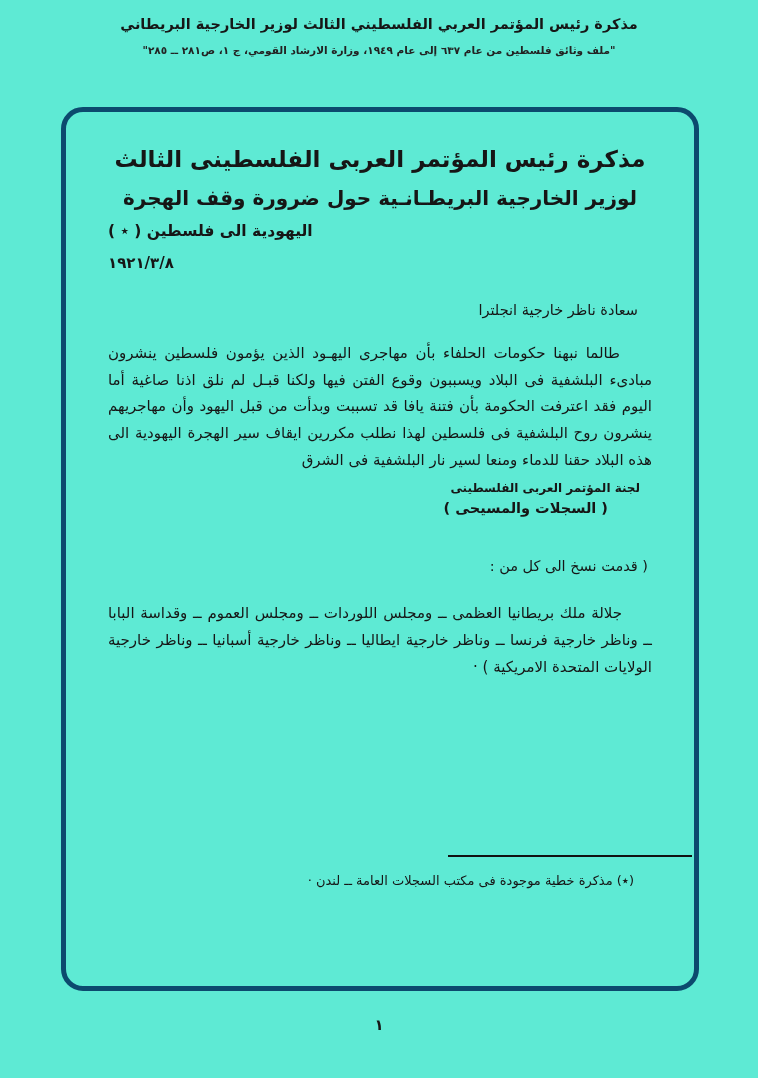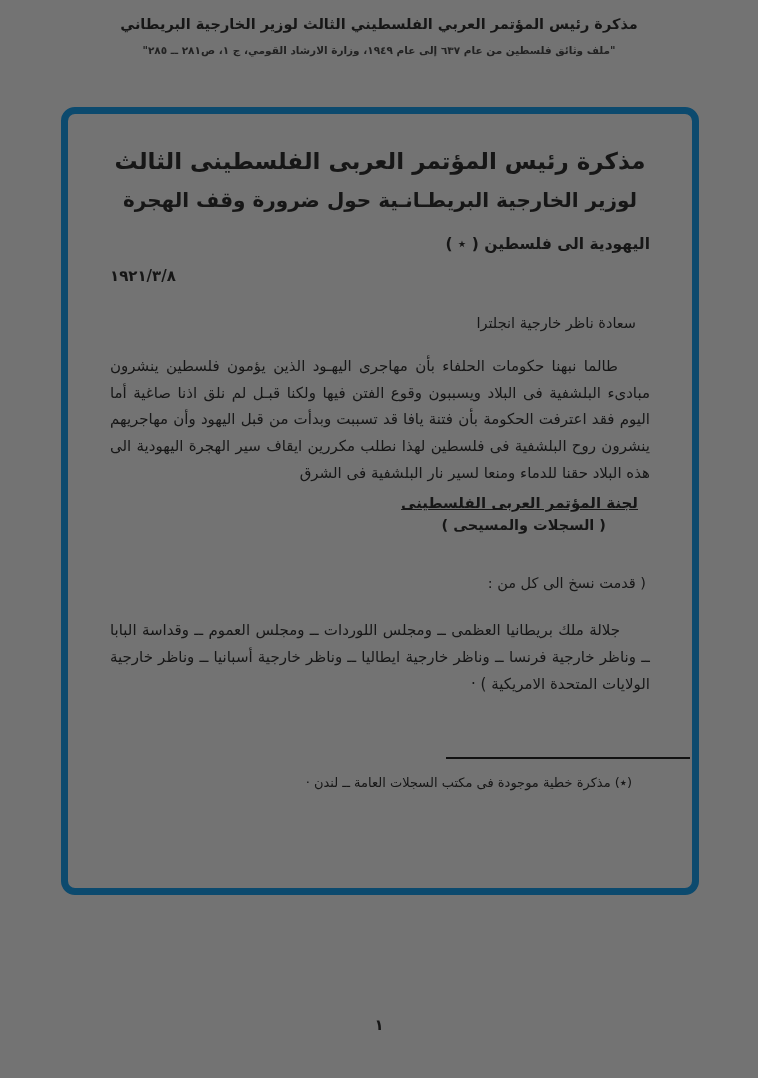--- a/index.html
+++ b/index.html
@@ -11,21 +11,21 @@
     width: 758px;
     height: 1078px;
     font-family: "DejaVu Sans", sans-serif;
     color: #161616;
   }
   .page {
     position: relative;
     width: 758px;
     height: 1078px;
     direction: rtl;
-    background: #737373;
+    background: #5eead4;
     overflow: hidden;
   }
   
   .top-header {
     position: absolute;
     top: 16px;
     left: 0;
     right: 0;
     text-align: center;
   }
@@ -39,41 +39,41 @@
     font-size: 10.5px;
     font-weight: bold;
     color: #222222;
   }
   
   .doc-frame {
     position: absolute;
     top: 107px;
     left: 61px;
     width: 638px;
-    height: 788px;
+    height: 884px;
     box-sizing: border-box;
-    border: 7px solid #0c4a6e;
-    border-radius: 14px;
+    border: 5px solid #0c4a6e;
+    border-radius: 22px;
     padding: 26px 42px 0 42px;
   }
   .doc-title {
     margin: 8px 0 0 0;
     text-align: center;
     font-size: 23px;
     font-weight: bold;
   }
   .doc-subtitle {
     margin-top: 14px;
     text-align: center;
     font-size: 20px;
     font-weight: bold;
   }
   .doc-subtitle2 {
-    margin-top: 23px;
-    text-align: right;
+    margin-top: 12px;
+    text-align: left;
     font-size: 15.5px;
     font-weight: bold;
   }
   .doc-date {
     margin-top: 14px;
     text-align: left;
     font-size: 15px;
     font-weight: bold;
   }
   .salutation {
@@ -86,23 +86,22 @@
     font-size: 15px;
     line-height: 1.78;
     text-align: justify;
     text-indent: 32px;
   }
   .signature {
     margin-top: 8px;
   }
   .sig1 {
     padding-right: 12px;
-    font-size: 15px;
+    font-size: 12px;
     font-weight: bold;
-    text-decoration: underline;
   }
   .sig2 {
     margin-top: 5px;
     padding-right: 44px;
     font-size: 14.5px;
     font-weight: bold;
   }
   .copies-intro {
     margin-top: 42px;
     padding-right: 4px;

